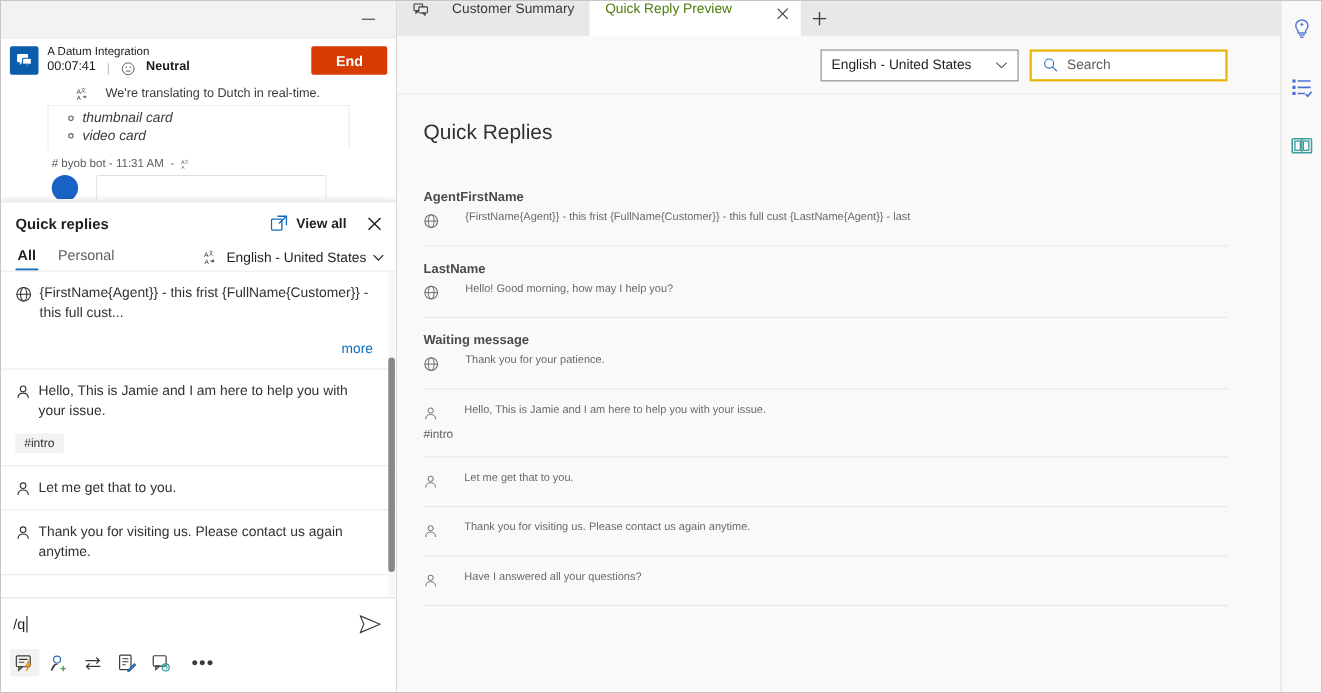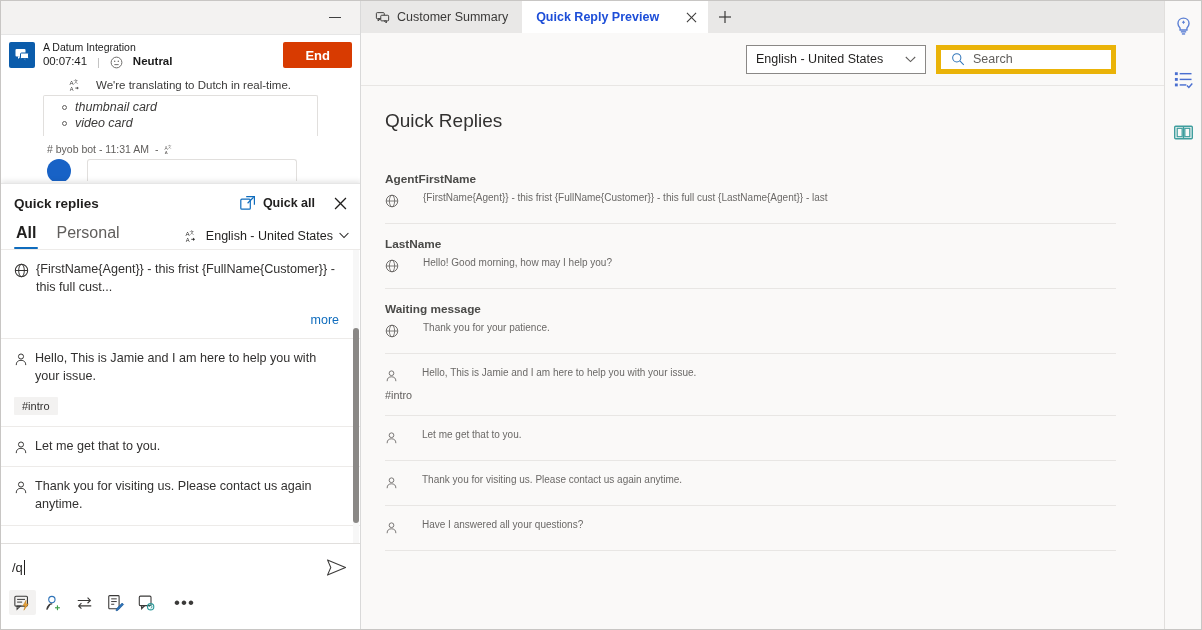--- a/index.html
+++ b/index.html
@@ -156,21 +156,21 @@
   }
   .qr-close {
     width: 18px; height: 18px; cursor: pointer;
     display: flex; align-items:center; justify-content:center;
   }
   .qr-tabsrow {
     display: flex; align-items: center;
     padding: 6px 12px 0 13px;
   }
   .qr-tab {
-    font-size: 16px; color: #605e5c;
+    font-size: 13px; color: #605e5c;
     padding: 2px 2px 7px 2px;
     margin-right: 16px;
     cursor: pointer; position: relative;
   }
   .qr-tab.active { color: #201f1e; font-weight: bold; }
   .qr-tab.active::after {
     content: ""; position: absolute;
     left: 0; right: 0; bottom: 0; height: 2px;
     background: #0f6cbd; border-radius: 1px;
   }
@@ -263,29 +263,29 @@
     left: 360px; top: 0;
     width: 805px; height: 630px;
     background: #faf9f8;
   }
   .tabbar {
     height: 32px;
     background: #e9e8e7;
     display: flex; align-items: stretch;
   }
   .tab {
-    display: flex; align-items: center; gap: 7px;
+    display: flex; gap: 21px;
     padding: 0 14px;
     font-size: 12.5px; color: #3b3a39;
     cursor: pointer;
     max-width: 230px;
   }
   .tab.active {
     background: #ffffff;
-    color: #1d4ed8; font-weight: bold;
+    color: #4d7c0f; font-weight: normal;
     padding-right: 6px;
   }
   .tab-close {
     width: 22px; height: 22px; margin-left: 14px;
     display: flex; align-items: center; justify-content: center;
     cursor: pointer; border-radius: 2px;
   }
   .tab-add {
     width: 34px;
     display: flex; align-items: center; justify-content: center;
@@ -310,21 +310,21 @@
     width: 180px; height: 29px;
     border: 1px solid #8a8886; background: #ffffff;
     display: flex; align-items: center;
     padding: 0 9px;
     font-size: 12.5px; color: #201f1e;
     cursor: pointer;
   }
   .lang-select .chev { margin-left: auto; }
   .search-box {
     width: 180px; height: 29px;
-    border: 5px solid #eab308; background: #ffffff;
+    border: 2px solid #eab308; background: #ffffff;
     display: flex; align-items: center; gap: 8px;
     padding: 0 10px;
     cursor: text;
   }
   .search-ph { font-size: 12.5px; color: #605e5c; }
 
   .pane-body { padding: 24px 50px 0 24px; }
   .pane-title {
     font-size: 19px; color: #323130; font-weight: normal;
     margin: 0 0 40px 0;
@@ -440,21 +440,21 @@
 
     <div class="qr-flyout">
       <div class="qr-head">
         <div class="qr-title">Quick replies</div>
         <div class="qr-viewall">
           <svg width="16" height="16" viewBox="0 0 16 16">
             <rect x="0.8" y="4.2" width="9.5" height="10" rx="1" fill="none" stroke="#0f6cbd" stroke-width="1.2"></rect>
             <path d="M6.2 1.6 h8.2 v8.2" fill="none" stroke="#0f6cbd" stroke-width="1.2"></path>
             <line x1="7.6" y1="8.2" x2="13.6" y2="2.3" stroke="#0f6cbd" stroke-width="1.2"></line>
           </svg>
-          <span>Quick all</span>
+          <span>View all</span>
         </div>
         <div class="qr-close">
           <svg width="13" height="13" viewBox="0 0 12 12">
             <line x1="1" y1="1" x2="11" y2="11" stroke="#201f1e" stroke-width="1.2"></line>
             <line x1="11" y1="1" x2="1" y2="11" stroke="#201f1e" stroke-width="1.2"></line>
           </svg>
         </div>
       </div>
 
       <div class="qr-tabsrow">

